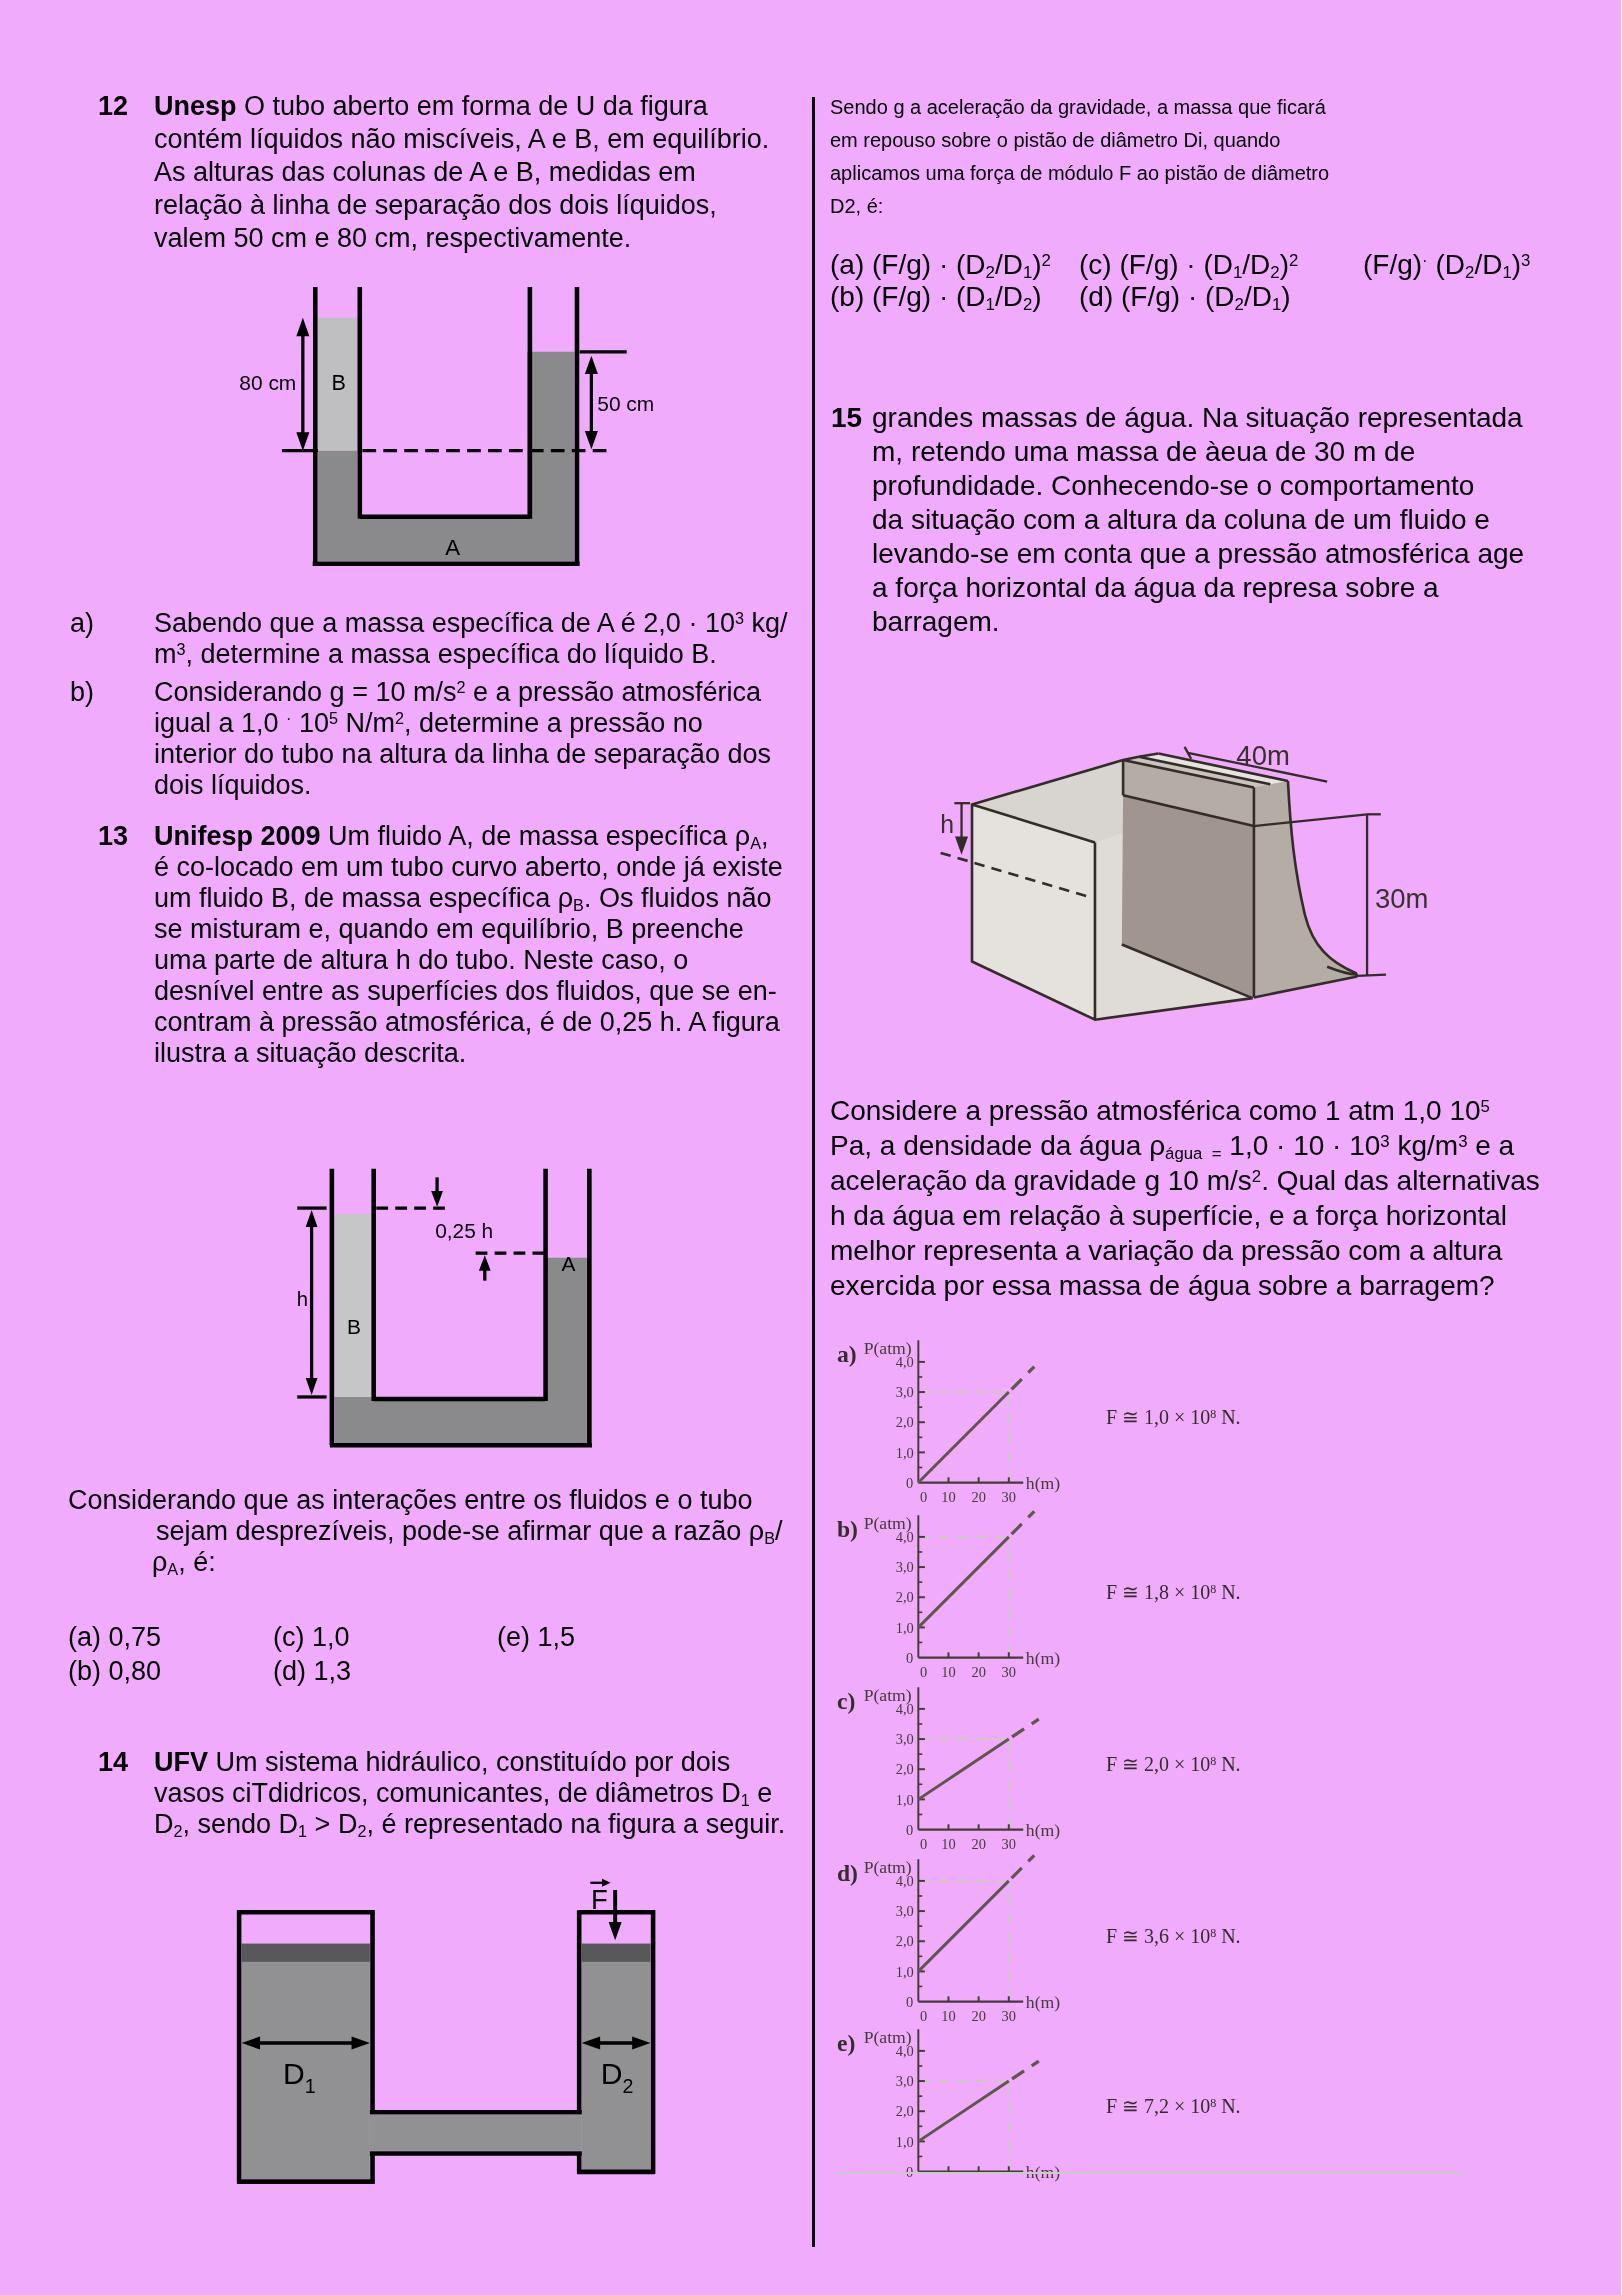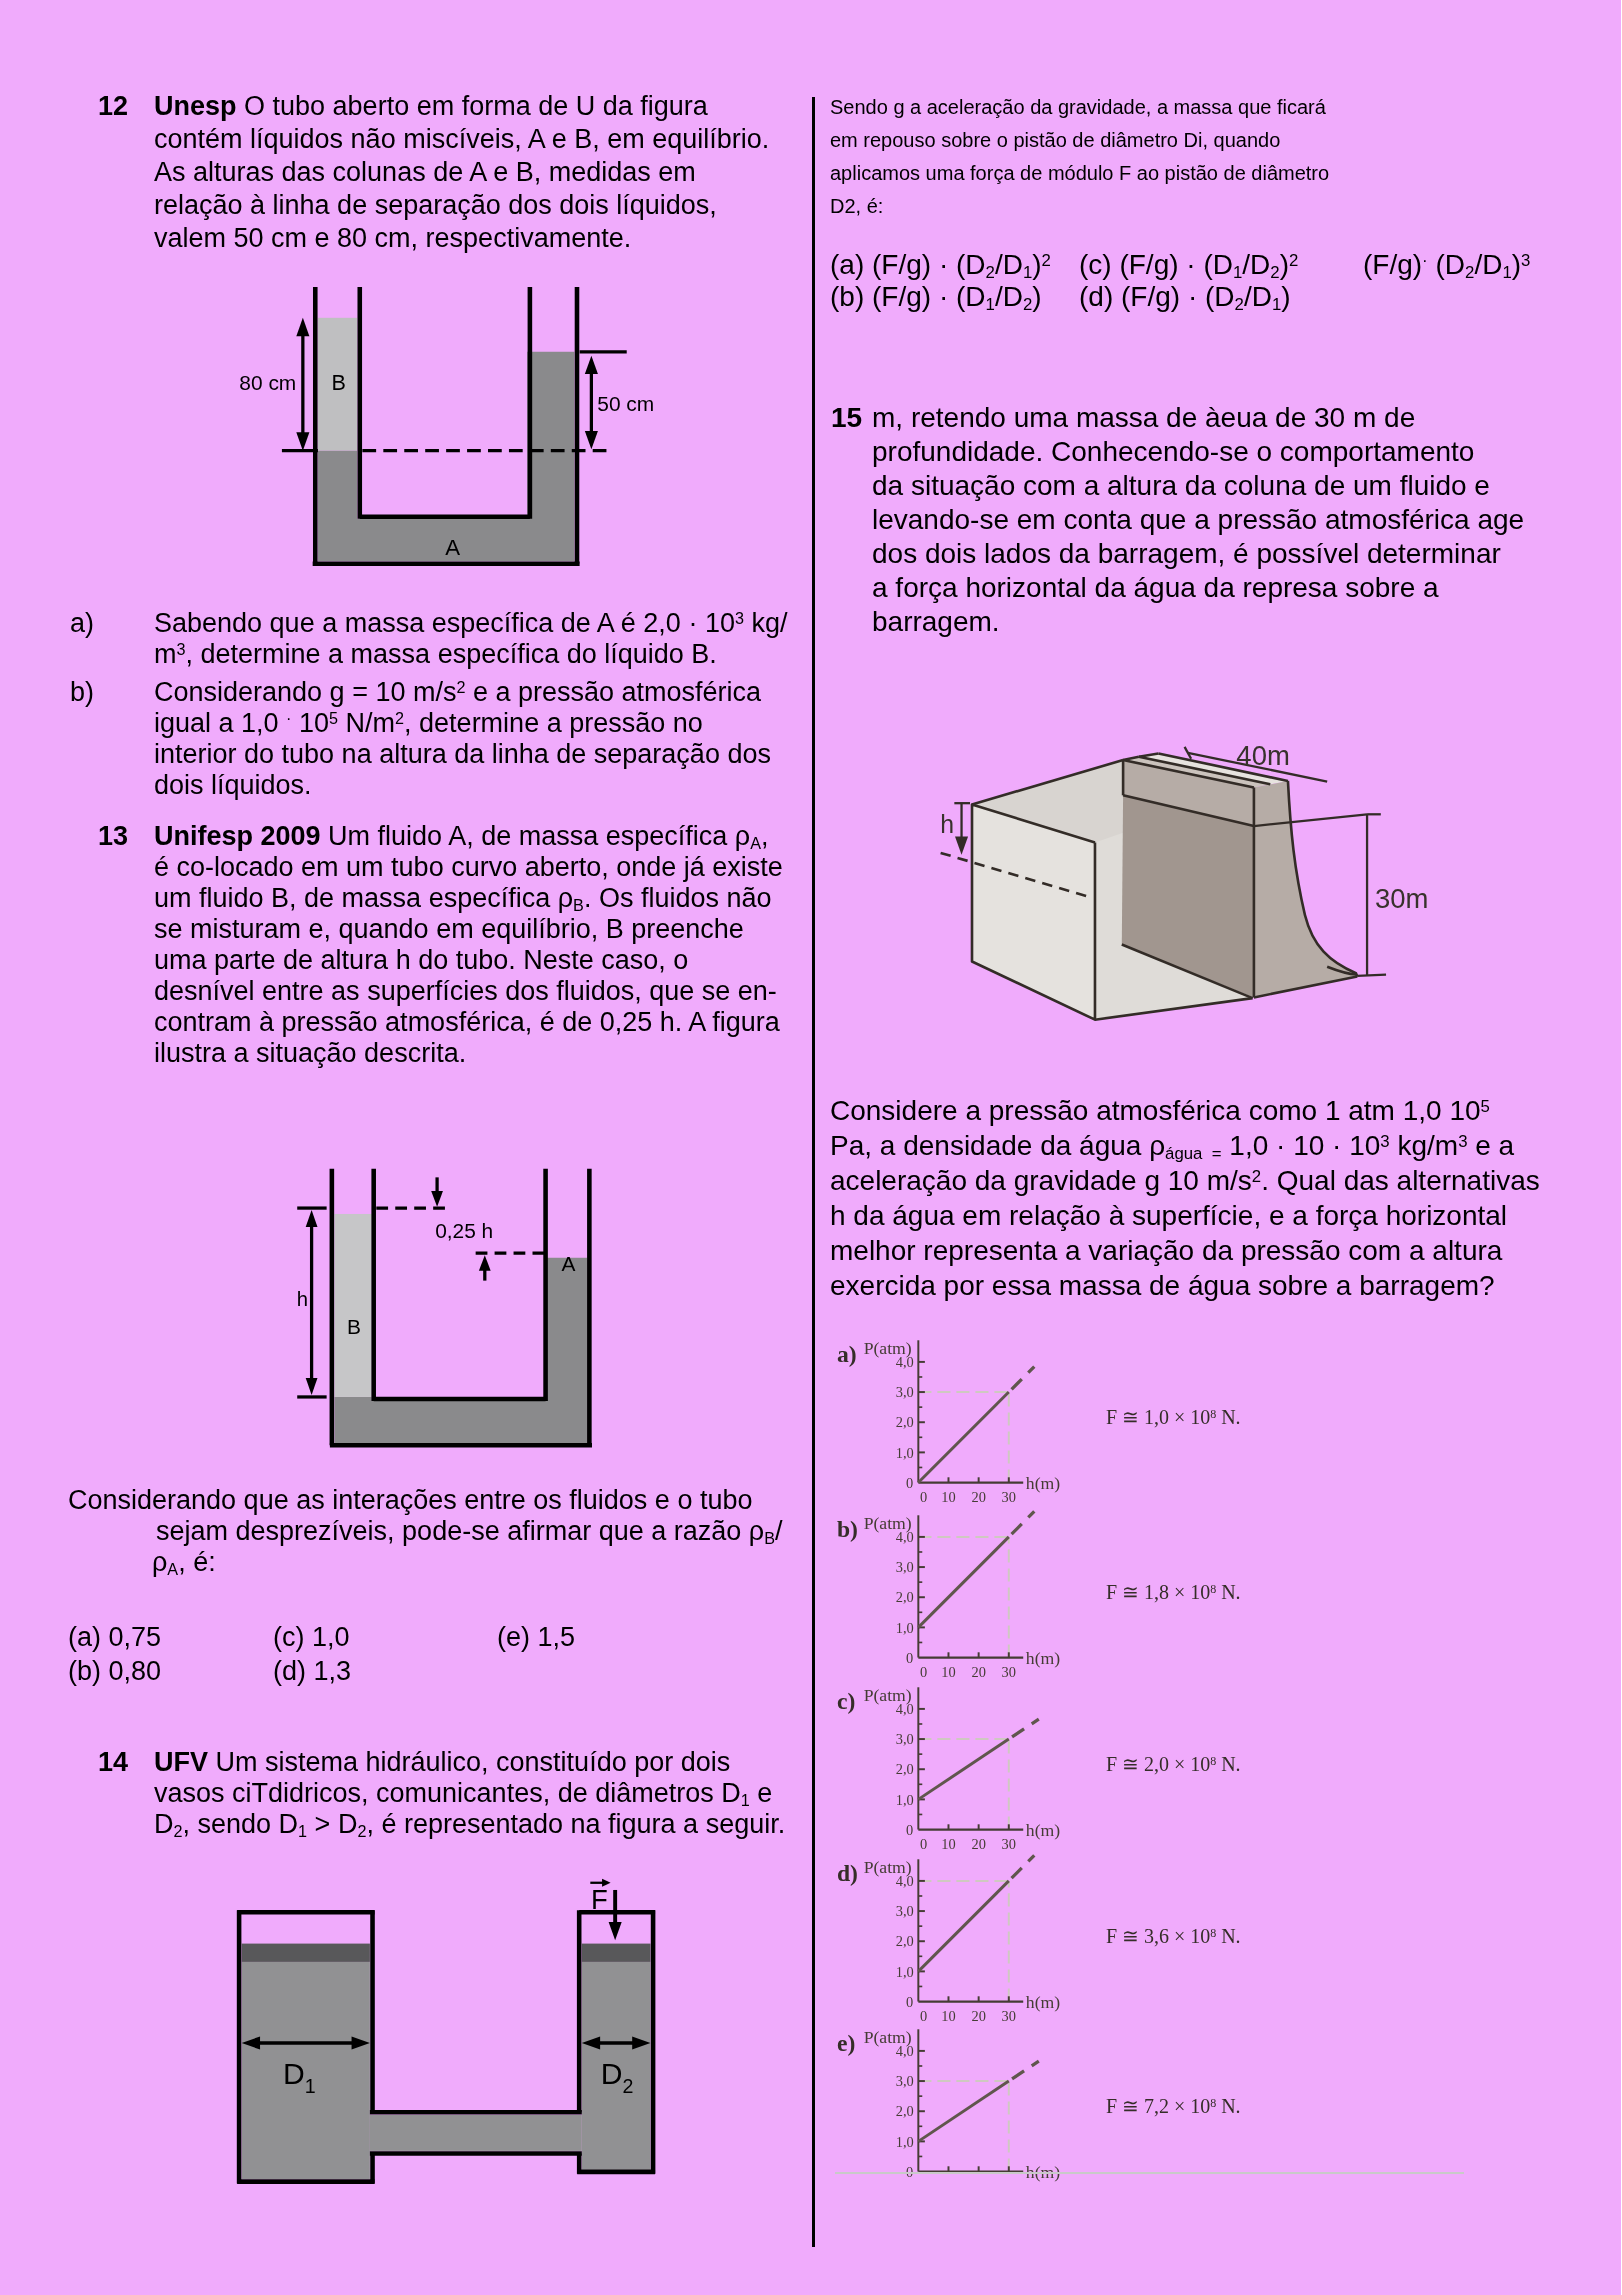--- a/index.html
+++ b/index.html
@@ -229,25 +229,25 @@
     <span class="ln" style="position:absolute;left:249px;">(c) (F/g) · (D<sub>1</sub>/D<sub>2</sub>)<sup>2</sup></span>
     <span class="ln" style="position:absolute;left:533px;">(F/g)<sup>·</sup> (D<sub>2</sub>/D<sub>1</sub>)<sup>3</sup></span>
   </div>
   <div class="tb" style="left:830px;top:281px;font-size:28px;">
     <span class="ln" style="position:absolute;left:0;">(b) (F/g) · (D<sub>1</sub>/D<sub>2</sub>)</span>
     <span class="ln" style="position:absolute;left:249px;">(d) (F/g) · (D<sub>2</sub>/D<sub>1</sub>)</span>
   </div>
 
   <div class="tb" style="left:872px;top:401px;line-height:34px;font-size:28px;">
     <span class="num" style="width:41px;left:-41px;">15</span>
+    <div class="ln">grandes massas de água. Na situação representada</div>
     <div class="ln">m, retendo uma massa de àeua de 30 m de</div>
     <div class="ln">profundidade. Conhecendo-se o comportamento</div>
     <div class="ln">da situação com a altura da coluna de um fluido e</div>
     <div class="ln">levando-se em conta que a pressão atmosférica age</div>
-    <div class="ln">dos dois lados da barragem, é possível determinar</div>
     <div class="ln">a força horizontal da água da represa sobre a</div>
     <div class="ln">barragem.</div>
   </div>
 
   <svg style="left:851px;top:733px;" width="641" height="419" viewBox="1300 1120 980 640">
     <g stroke-linejoin="round">
 
       <polygon points="1485,1229 1716,1161 1916,1203 1916,1524 1673,1558 1485,1469" fill="#dfdcd8"></polygon>
 
       <polygon points="1485,1229 1716,1161 1916,1203 1673,1287" fill="#d8d4d0"></polygon>

